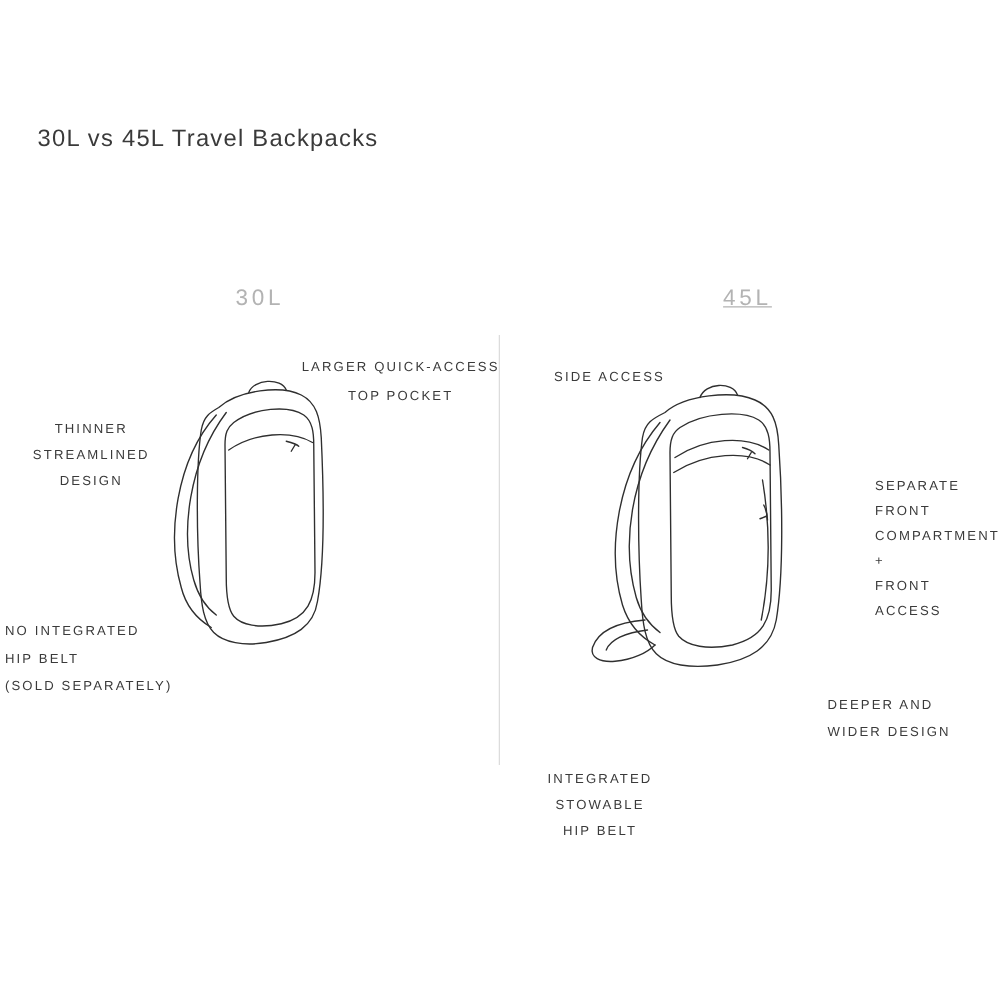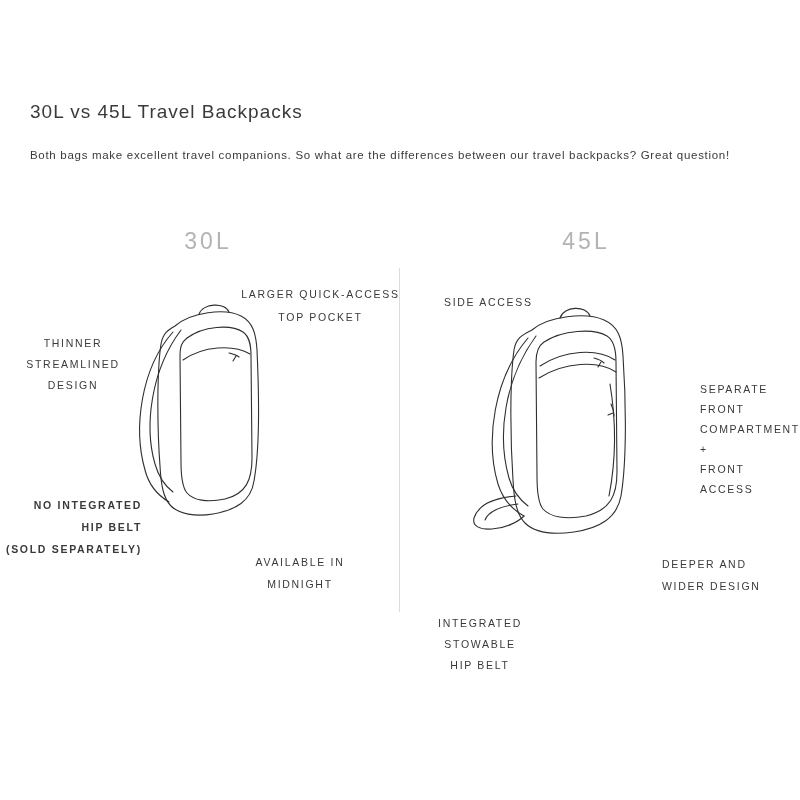--- a/index.html
+++ b/index.html
@@ -18,53 +18,52 @@
   .page-intro{
     position:absolute;left:30px;top:149px;width:720px;
     font-size:11.5px;letter-spacing:0.7px;color:#3a3a3a;
   }
   .divider{
     position:absolute;left:399px;top:268px;width:1px;height:344px;
     background:#dcdcdc;
   }
   .panel-heading{
     position:absolute;top:228px;width:80px;text-align:center;
-    font-size:23px;letter-spacing:3px;color:#b3b3b3;font-weight:400;
+    font-size:18px;letter-spacing:3px;color:#b3b3b3;font-weight:400;
   }
   .heading-30l{left:168px;}
-  .heading-45l{left:546px;}
+  .heading-45l{left:558px;text-decoration:underline;}
   .callout{
     position:absolute;
     font-size:10.5px;letter-spacing:1.7px;line-height:21px;
     color:#3a3a3a;white-space:pre-line;
   }
   .c-top-pocket{left:233px;top:283px;width:175px;text-align:center;line-height:23px;}
   .c-design{left:18px;top:333px;width:110px;text-align:center;}
-  .c-no-hipbelt{left:4px;top:494px;width:138px;text-align:right;line-height:22px;font-weight:bold;}
+  .c-no-hipbelt{left:4px;top:494px;width:138px;text-align:left;line-height:22px;}
   .c-midnight{left:240px;top:551px;width:120px;text-align:center;line-height:22px;}
-  .c-side-access{left:444px;top:292px;width:120px;text-align:left;}
+  .c-side-access{left:412px;top:292px;width:120px;text-align:right;}
   .c-top-area{left:668px;top:279px;text-align:left;line-height:22px;}
   .c-front{left:700px;top:379px;text-align:left;line-height:20px;}
   .c-deeper{left:662px;top:553px;text-align:left;line-height:22px;}
   .c-int-hipbelt{left:424px;top:568px;width:112px;text-align:center;margin-top:45px;}
   .pack-svg{position:absolute;}
   .svg-30l{left:103px;top:298px;}
   .svg-45l{left:452px;top:300px;}
   .pack-svg path{
     fill:none;stroke:#2f2f2f;stroke-width:1.1;
     stroke-linecap:round;stroke-linejoin:round;
   }
 </style>
 </head>
 <body>
 
 <div class="canvas">
 
   <div class="page-title">30L vs 45L Travel Backpacks</div>
-  <div class="page-intro">Both bags make excellent travel companions. So what are the differences between our travel backpacks? Great question!</div>
 
   <div class="divider"></div>
 
   <div class="panel-heading heading-30l">30L</div>
 
   <svg class="pack-svg svg-30l" width="215" height="250" viewBox="0 0 215 250">
     <path d="M96,16 C100,5 122,4 126,14"></path>
     <path d="M72,28 C88,14 122,10 138,18 C150,24 153,36 154,52 C156,95 157,150 151,183 C148,203 133,212 110,216 C92,219 76,216 68,208 C60,200 58,186 57,168 C54,128 54,72 58,46 C60,35 65,32 72,28 Z"></path>
     <path d="M84,40 C100,28 128,26 140,34 C147,39 148,48 148,58 L149,160 C149,182 143,196 122,201 C104,205 90,202 84,195 C79,189 78,176 78,164 L77,58 C77,48 79,44 84,40 Z"></path>
     <path d="M80,62 C100,48 130,46 147,56"></path>
@@ -74,22 +73,20 @@
   </svg>
 
   <div class="callout c-top-pocket">LARGER QUICK-ACCESS
 TOP POCKET</div>
   <div class="callout c-design">THINNER
 STREAMLINED
 DESIGN</div>
   <div class="callout c-no-hipbelt">NO INTEGRATED
 HIP BELT
 (SOLD SEPARATELY)</div>
-  <div class="callout c-midnight">AVAILABLE IN
-MIDNIGHT</div>
 
   <div class="panel-heading heading-45l">45L</div>
 
   <svg class="pack-svg svg-45l" width="240" height="268" viewBox="0 0 240 268">
     <path d="M108,18 C112,6 134,5 138,16"></path>
     <path d="M80,30 C96,16 134,12 152,20 C166,26 170,38 171,56 C174,100 175,160 169,196 C165,218 148,228 122,232 C100,235 82,232 73,223 C64,214 62,198 61,180 C58,136 58,78 62,50 C64,38 70,35 80,30 Z"></path>
     <path d="M92,42 C110,30 142,28 155,36 C163,41 164,52 164,62 L165,172 C165,196 158,210 134,216 C114,220 98,217 91,209 C86,203 85,190 85,176 L84,62 C84,52 86,46 92,42 Z"></path>
     <path d="M88,66 C112,50 145,48 163,60"></path>
     <path d="M87,78 C112,62 146,60 164,72"></path>
     <path d="M158,84 C164,120 164,160 157,196"></path>

